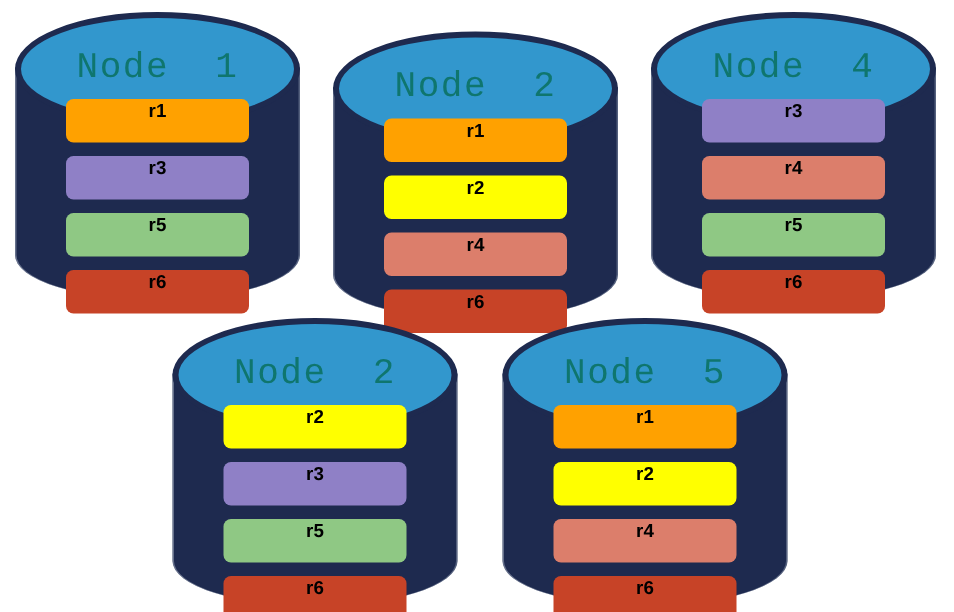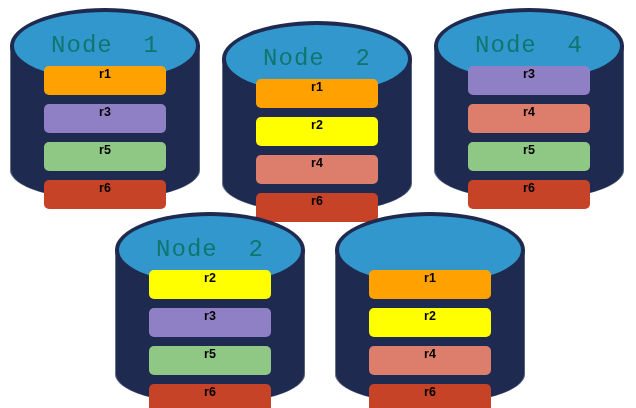--- a/index.html
+++ b/index.html
@@ -116,20 +116,21 @@
       <div class="bar" style="background: rgb(255, 255, 0);">r2</div>
       <div class="bar" style="background: rgb(143, 128, 198);">r3</div>
       <div class="bar" style="background: rgb(143, 200, 132);">r5</div>
       <div class="bar" style="background: rgb(199, 67, 39);">r6</div>
     </div>
   </div>
 
   <div class="cylinder node-pos-4">
     <div class="cyl-body"></div>
     <div class="cyl-top"></div>
+    <div class="cyl-title">Node  5</div>
     <div class="bars">
       <div class="bar" style="background: rgb(255, 161, 0);">r1</div>
       <div class="bar" style="background: rgb(255, 255, 0);">r2</div>
       <div class="bar" style="background: rgb(220, 126, 107);">r4</div>
       <div class="bar" style="background: rgb(199, 67, 39);">r6</div>
     </div>
   </div>
 
 </div>
 

